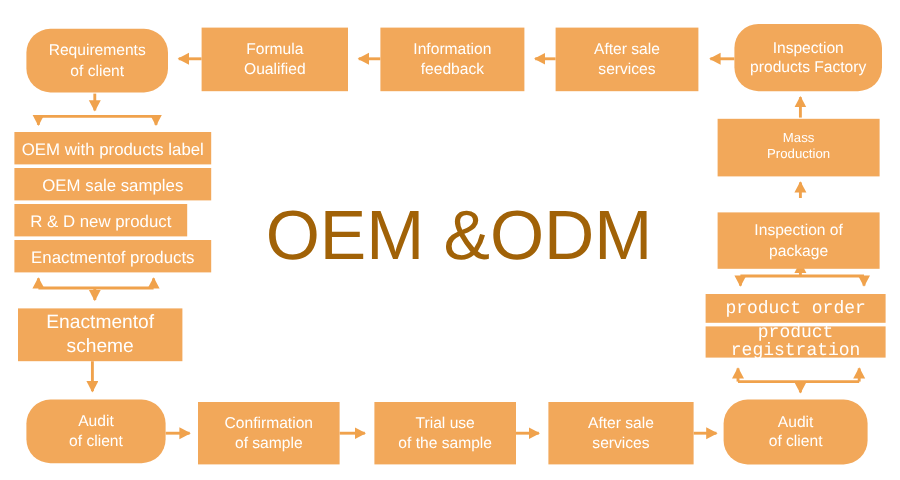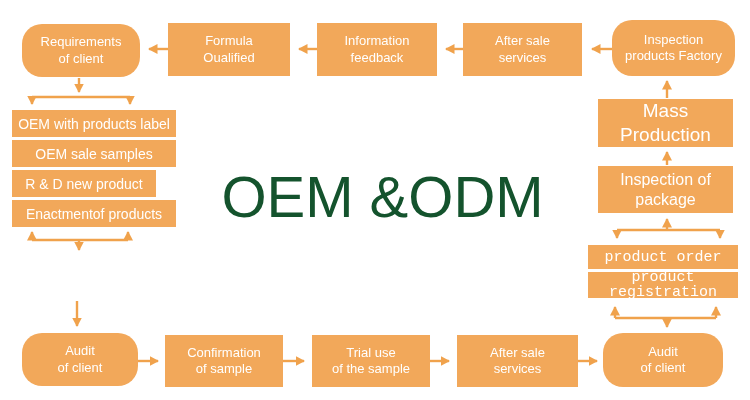--- a/index.html
+++ b/index.html
@@ -11,21 +11,21 @@
     position:absolute;background:#F2A85A;color:#ffffff;
     display:flex;align-items:center;justify-content:center;text-align:center;
     white-space:pre-line;font-size:13px;line-height:1.25;
   }
   .rounded{border-radius:20px;}
   .bar{font-size:14px;line-height:1;}
   .bar-wide{font-size:15px;line-height:1;font-family:Liberation Mono, monospace;}
   #title{
     position:absolute;left:190px;top:160px;width:385px;height:72px;
     display:flex;align-items:center;justify-content:center;
-    font-size:58px;color:#14532d;letter-spacing:0px;white-space:pre;
+    font-size:58px;color:#a16207;letter-spacing:0px;white-space:pre;
   }
   svg{position:absolute;left:0;top:0;}
 </style>
 </head>
 <body>
 
 <div id="stage">
 
   <svg width="750" height="400" viewBox="0 0 750 400">
     <defs>
@@ -81,34 +81,36 @@
   <div class="box" style="left:463px;top:23px;width:119px;height:53px">After sale
 services</div>
   <div class="box rounded" style="left:612px;top:20px;width:123px;height:56px">Inspection
 products Factory</div>
 
   <div class="box bar" style="left:12px;top:110px;width:164px;height:27px">OEM with products label</div>
   <div class="box bar" style="left:12px;top:140px;width:164px;height:27px">OEM sale samples</div>
   <div class="box bar" style="left:12px;top:170px;width:144px;height:27px">R &amp; D new product</div>
   <div class="box bar" style="left:12px;top:200px;width:164px;height:27px">Enactmentof products</div>
 
+  <div class="box" style="left:15px;top:257px;width:137px;height:44px;font-size:16px">Enactmentof
+scheme</div>
   <div class="box rounded" style="left:22px;top:333px;width:116px;height:53px">Audit
 of client</div>
 
   <div id="title">OEM &amp;ODM</div>
 
   <div class="box" style="left:165px;top:335px;width:118px;height:52px">Confirmation
 of sample</div>
   <div class="box" style="left:312px;top:335px;width:118px;height:52px">Trial use
 of the sample</div>
   <div class="box" style="left:457px;top:335px;width:121px;height:52px">After sale
 services</div>
   <div class="box rounded" style="left:603px;top:333px;width:120px;height:54px">Audit
 of client</div>
 
   <div class="box bar-wide" style="left:588px;top:245px;width:150px;height:24px">product order</div>
   <div class="box bar-wide" style="left:588px;top:272px;width:150px;height:26px">product registration</div>
-  <div class="box" style="left:598px;top:166px;width:135px;height:47px;font-size:16px">Inspection of
+  <div class="box" style="left:598px;top:177px;width:135px;height:47px;font-size:13px">Inspection of
 package</div>
-  <div class="box" style="left:598px;top:99px;width:135px;height:48px;font-size:19px">Mass
+  <div class="box" style="left:598px;top:99px;width:135px;height:48px;font-size:11px">Mass
 Production</div>
 
 </div>
 
 </body></html>

